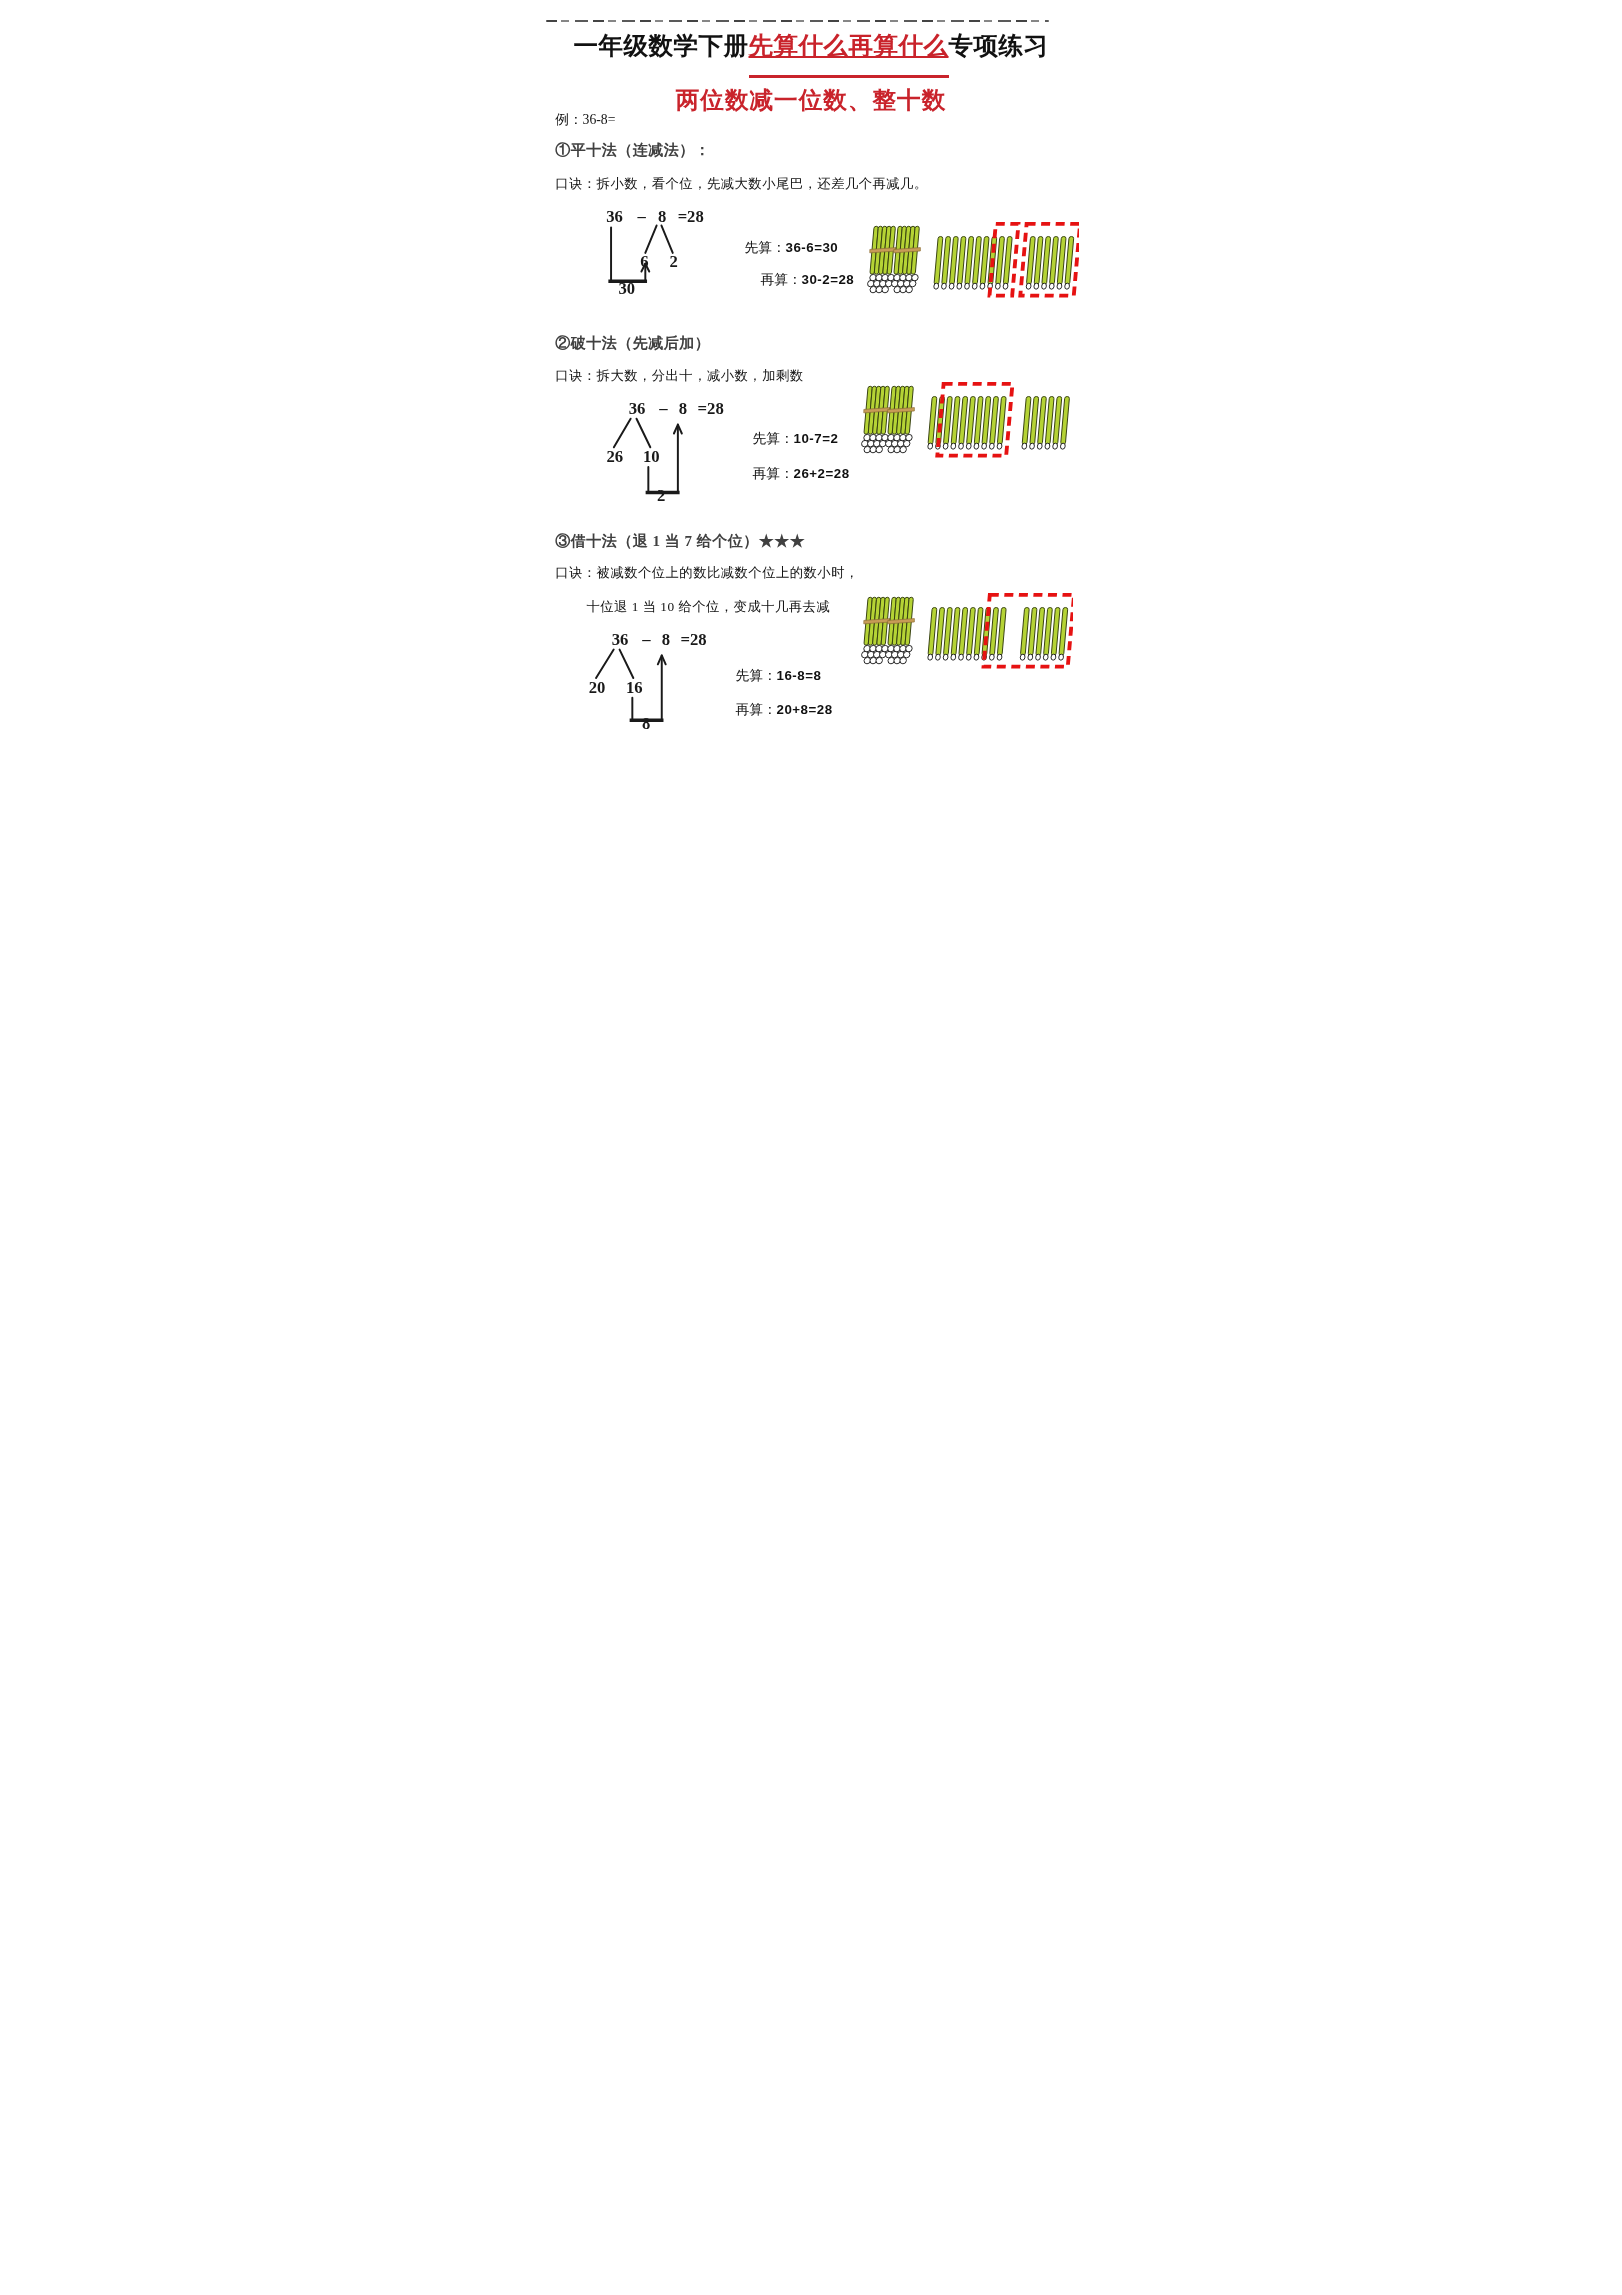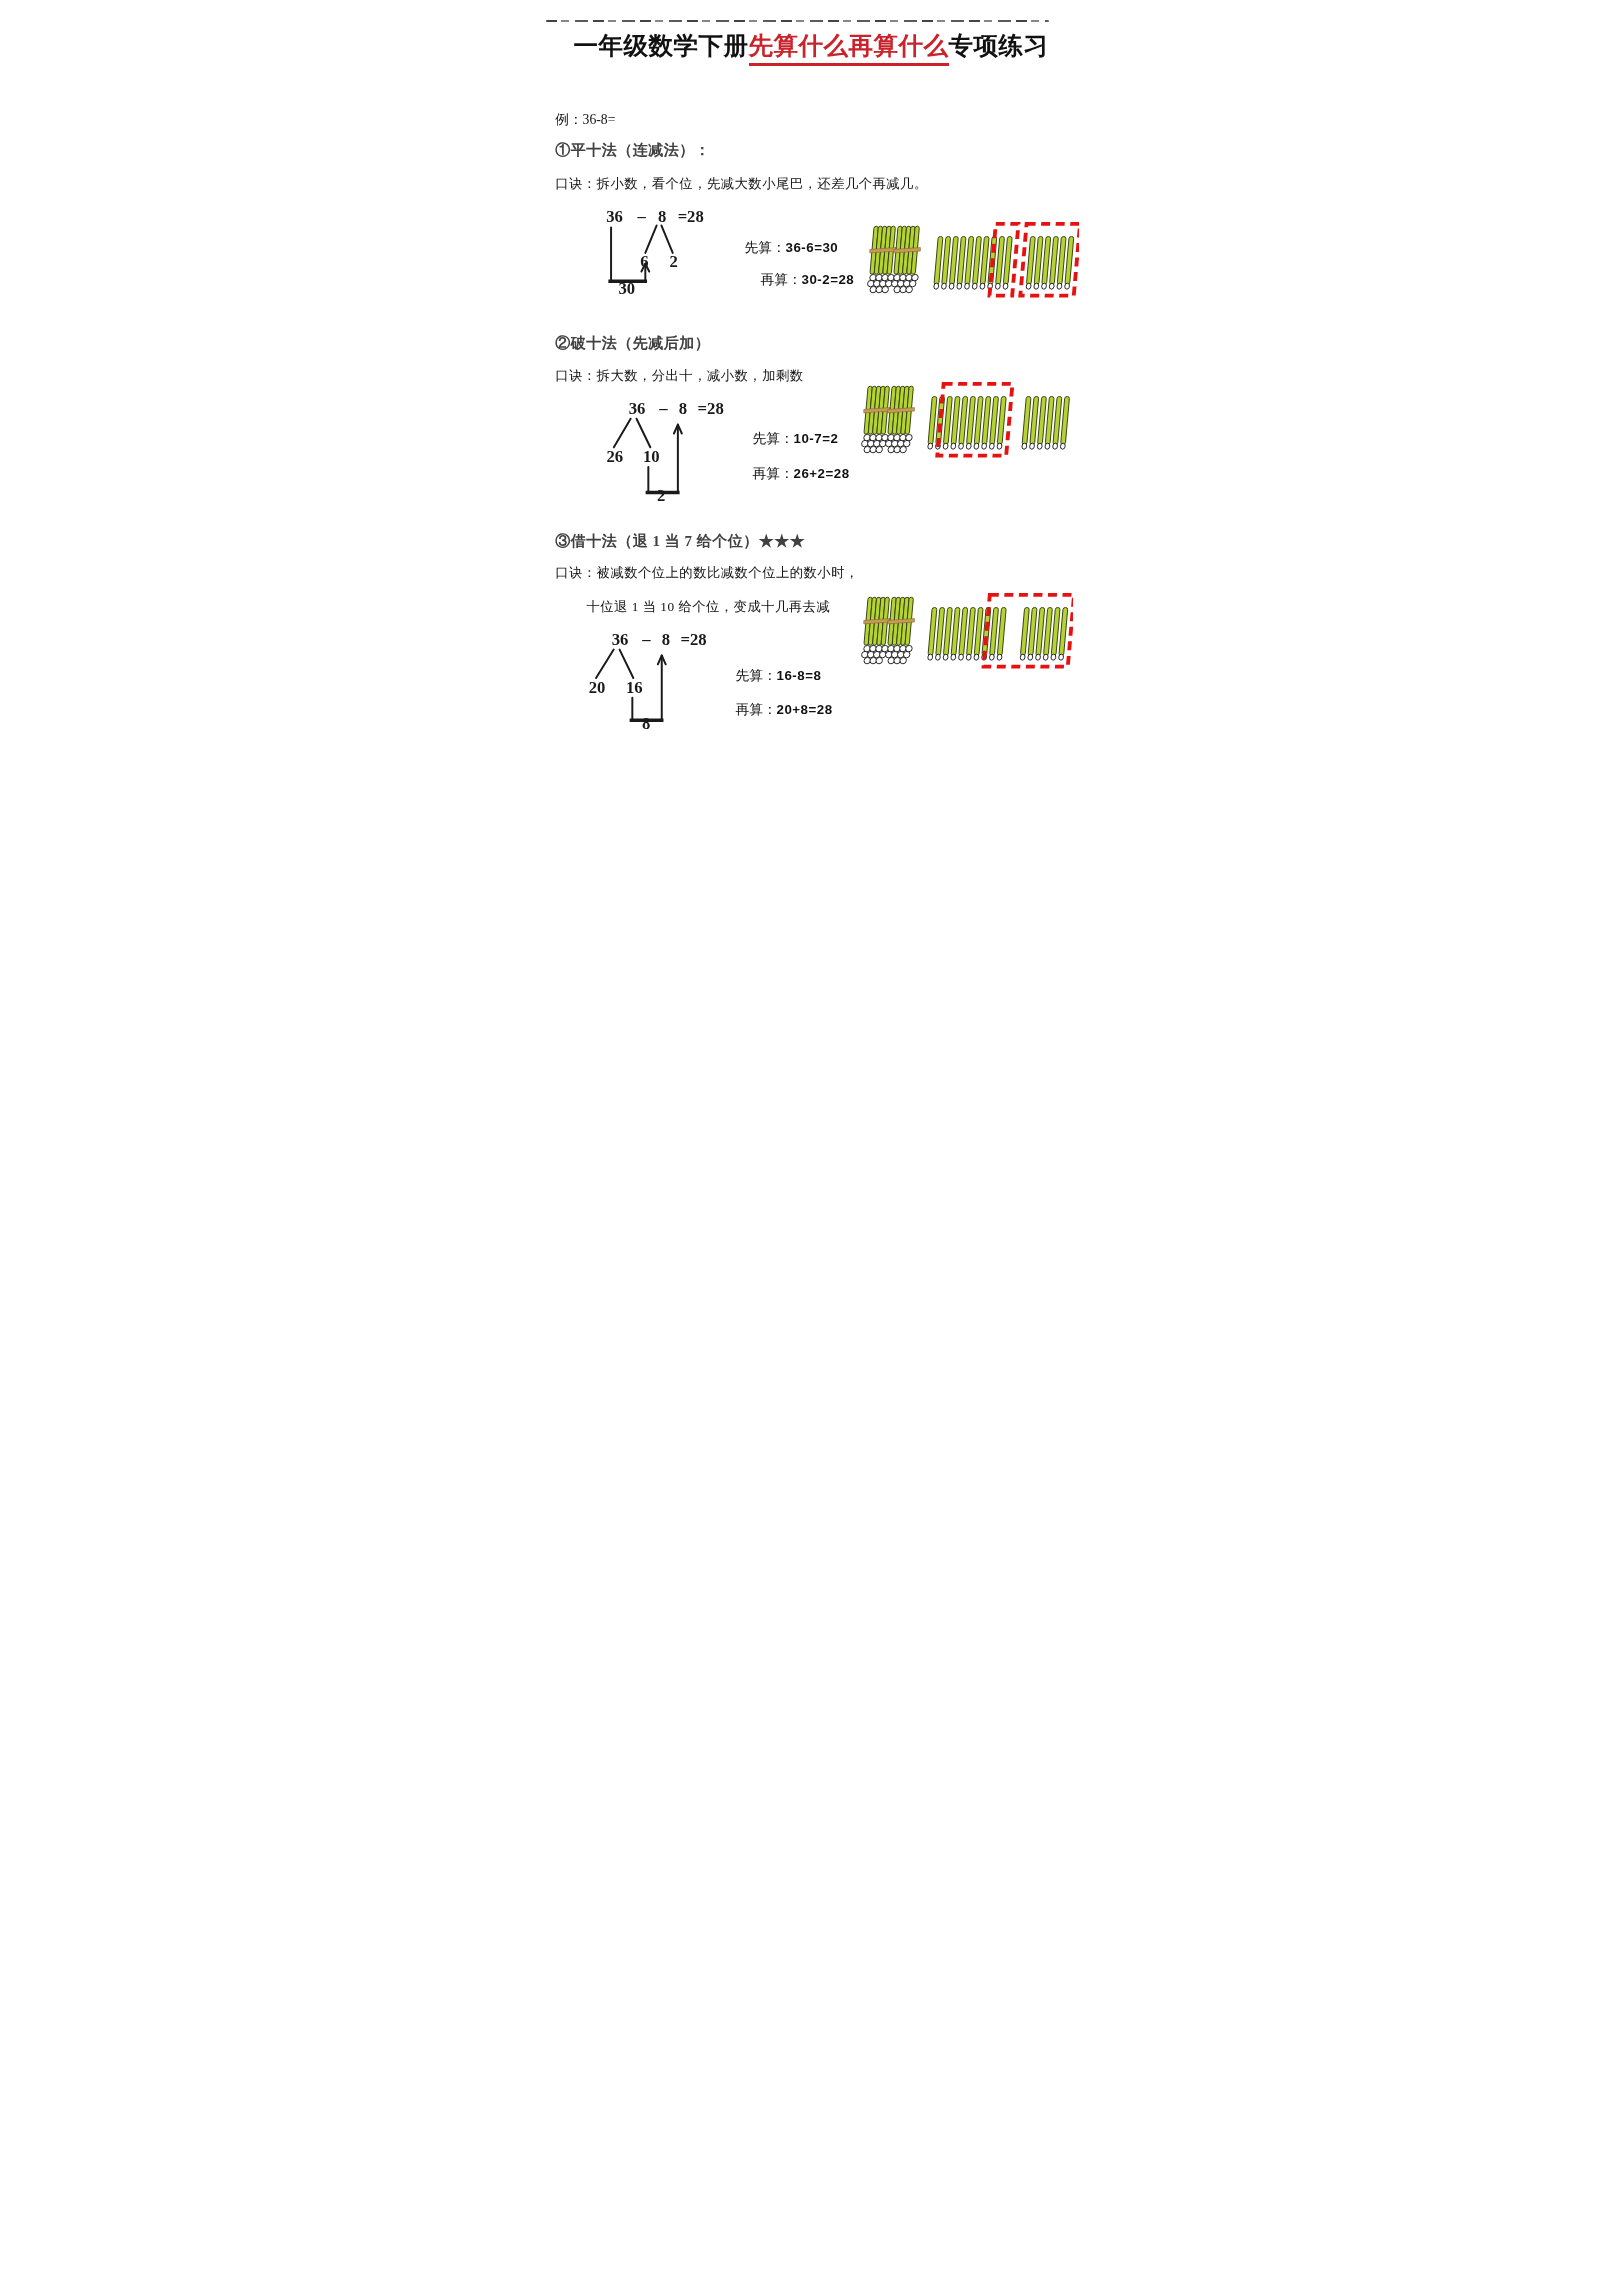--- a/index.html
+++ b/index.html
@@ -23,21 +23,22 @@
   }
   .title{
     width:100%;text-align:center;
     font-family:"Liberation Sans", sans-serif;
     font-weight:bold;font-size:24.5px;line-height:1.2;
     letter-spacing:0.5px;white-space:nowrap;
   }
   .title .red-underline{
     color:#c9232b;
     border-bottom:3.4px solid #c9232b;
-    padding-bottom:4px;
+    padding-bottom:16px;
+    text-decoration:underline;
   }
   .subtitle{
     width:100%;text-align:center;
     font-family:"Liberation Sans", sans-serif;
     font-weight:bold;font-size:23.6px;
     color:#c9232b;letter-spacing:1px;white-space:nowrap;
   }
   .example{font-size:13.7px;}
   .m-heading{
     font-size:15px;font-weight:bold;color:#404040;
@@ -95,20 +96,21 @@
 </svg>
 
 <div class="page">
 
   <div class="abs torn" style="left:5.9px;top:19.6px;width:503px;"></div>
 
   <div class="abs title" style="left:0;top:31px;">
     <span>一年级数学下册</span><span class="red-underline">先算什么再算什么</span><span>专项练习</span>
   </div>
 
+  <div class="abs subtitle" style="left:0;top:84px;">两位数减一位数、整十数</div>
 
   <div class="abs example" style="left:14.7px;top:111px;">例：36-8=</div>
 
   <div class="abs m-heading" style="left:14.7px;top:141px;">①平十法（连减法）：</div>
   <div class="abs mnemonic" style="left:14.7px;top:175px;">口诀：拆小数，看个位，先减大数小尾巴，还差几个再减几。</div>
 
   <svg class="abs diagram" style="left:58px;top:203px;" width="123" height="93" viewBox="0 0 250 190">
     <text x="14" y="38">36</text>
     <text x="78" y="38">–</text>
     <text x="120" y="38">8</text>

